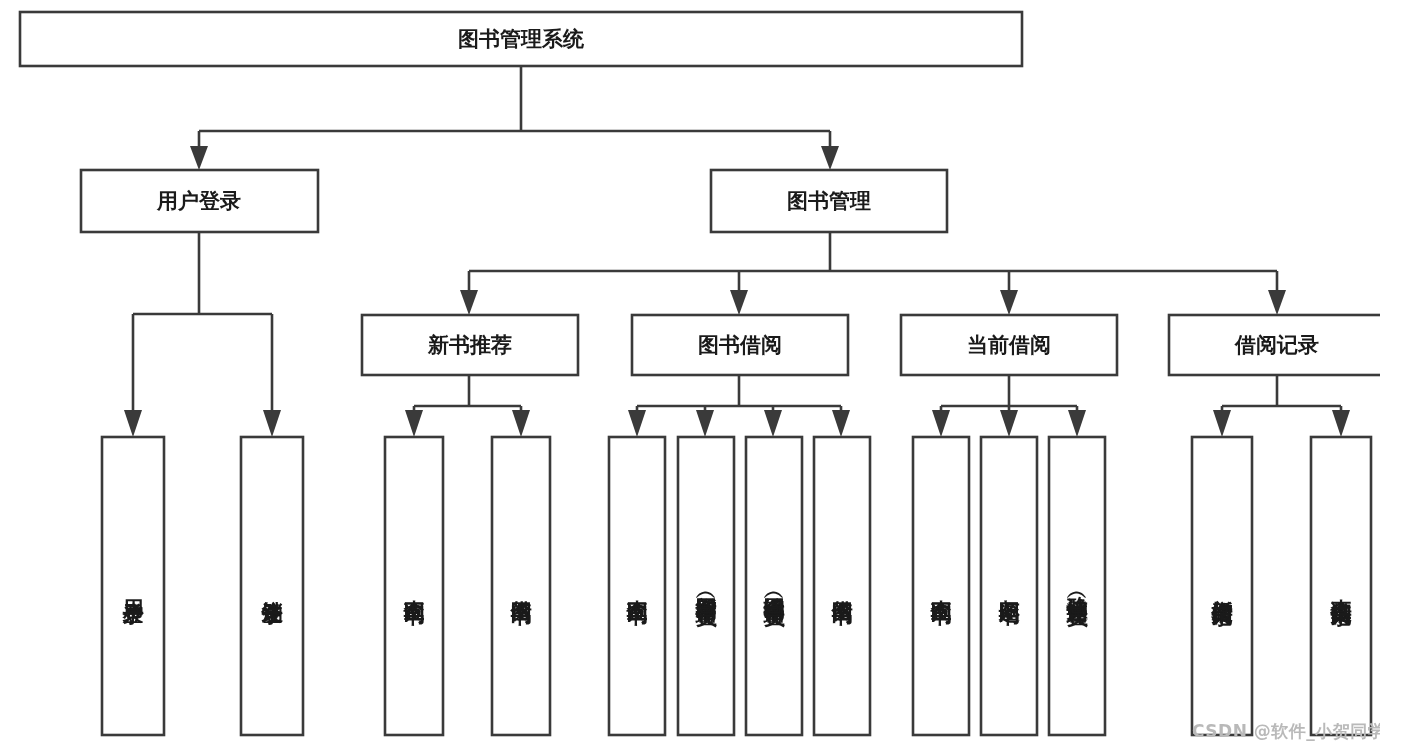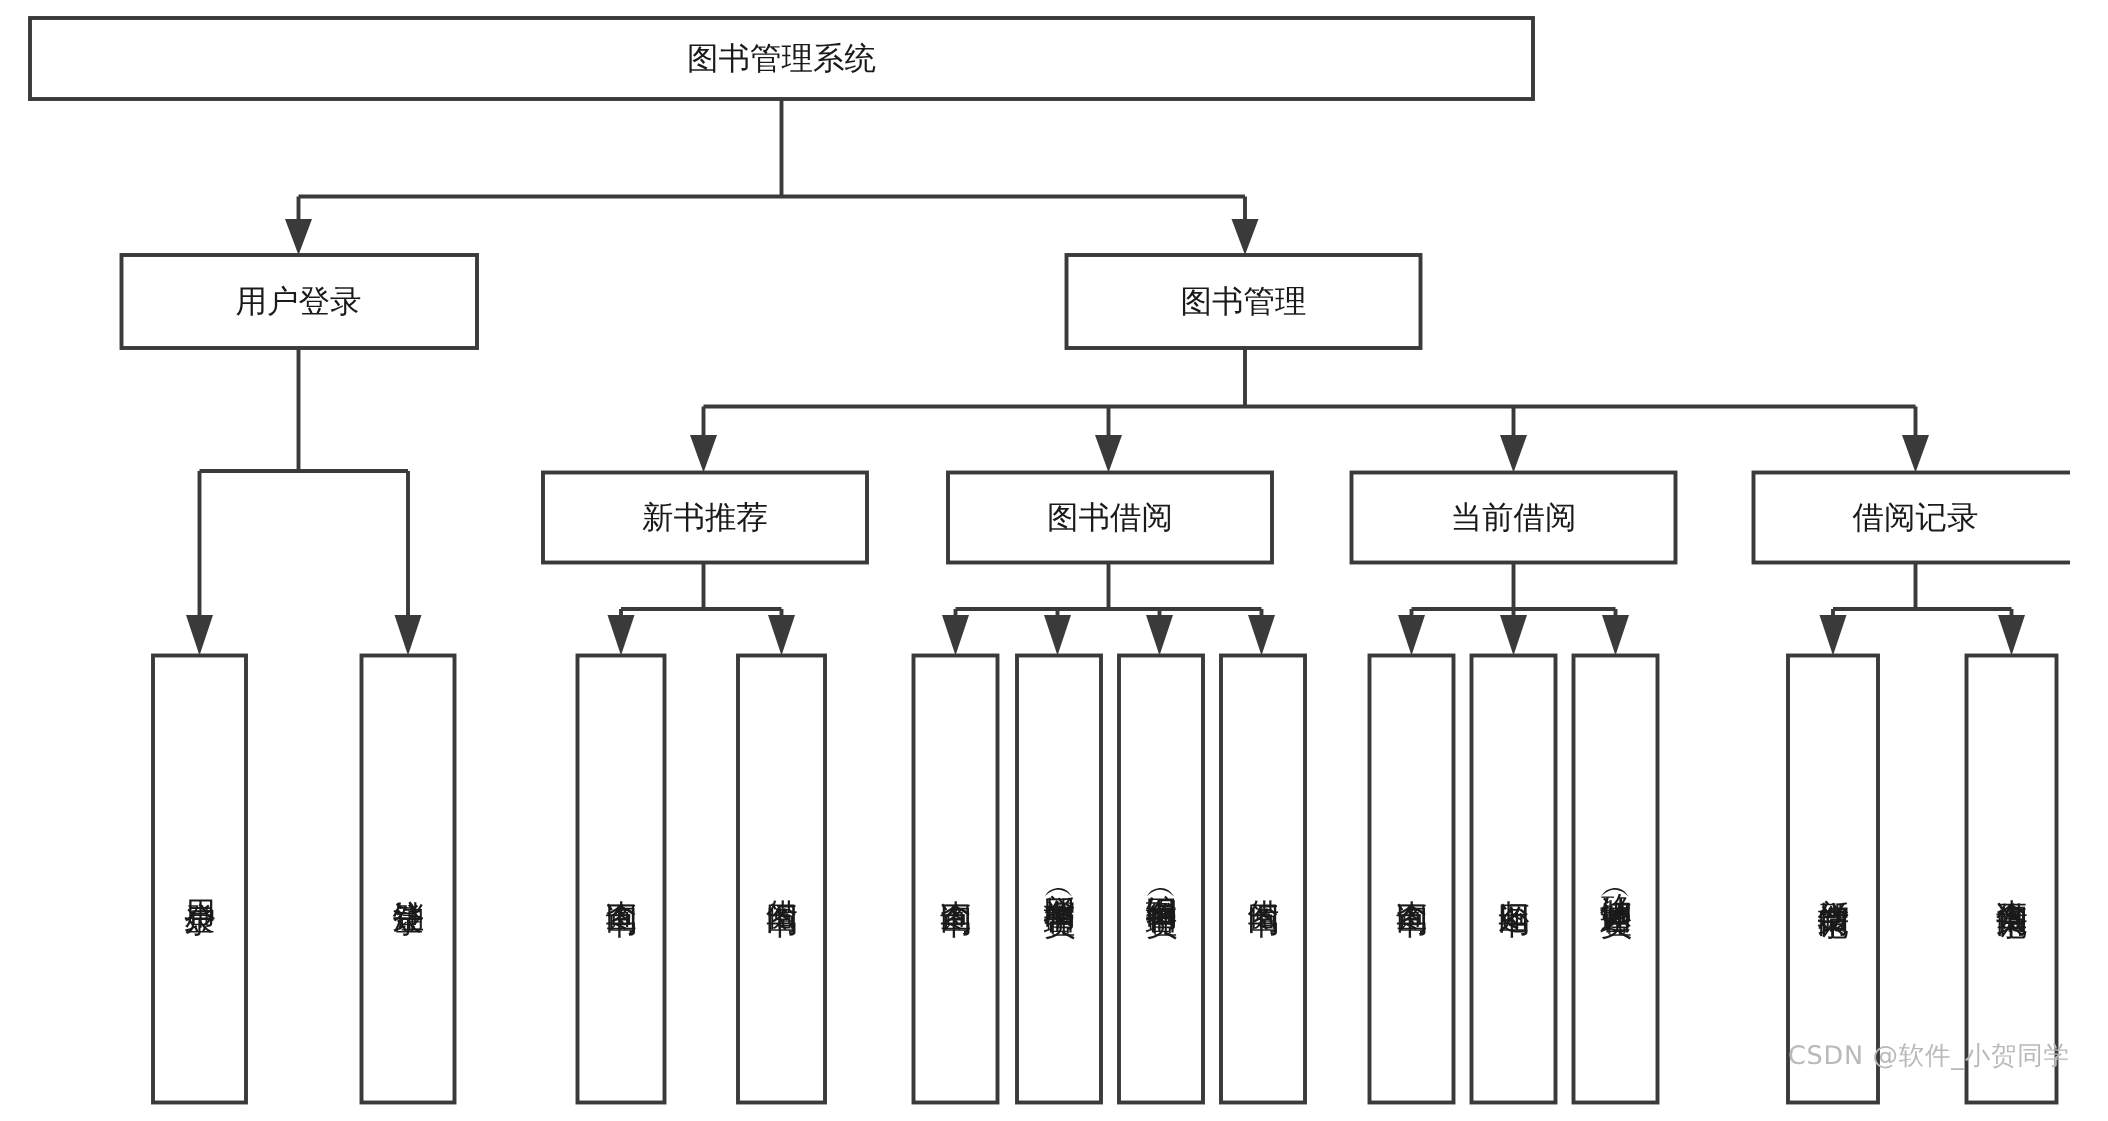--- a/index.html
+++ b/index.html
@@ -10,20 +10,21 @@
   }
   body {
     font-family: "DejaVu Sans", "Liberation Sans", sans-serif;
   }
   #canvas {
     position: relative;
     width: 1380px;
     height: 747px;
     background: #ffffff;
     overflow: hidden;
+    font-weight: bold;
   }
   svg.layer {
     position: absolute;
     left: 0;
     top: 0;
     width: 1405px;
     height: 747px;
   }
   .node-box {
     fill: #ffffff;
@@ -185,14 +186,14 @@
   <div class="vert-label" style="left:609px;  top:437px; width:56px; height:298px;">查询图书</div>
   <div class="vert-label" style="left:678px;  top:437px; width:56px; height:298px;">新增图书（管理员）</div>
   <div class="vert-label" style="left:746px;  top:437px; width:56px; height:298px;">编辑图书（管理员）</div>
   <div class="vert-label" style="left:814px;  top:437px; width:56px; height:298px;">借阅图书</div>
   <div class="vert-label" style="left:913px;  top:437px; width:56px; height:298px;">查询图书</div>
   <div class="vert-label" style="left:981px;  top:437px; width:56px; height:298px;">归还图书</div>
   <div class="vert-label" style="left:1049px; top:437px; width:56px; height:298px;">确认归还（管理员）</div>
   <div class="vert-label" style="left:1192px; top:437px; width:60px; height:298px;">新增借阅记录</div>
   <div class="vert-label" style="left:1311px; top:437px; width:60px; height:298px;">查询借阅记录</div>
 
-  <div class="watermark" style="left:1192px; top:692px;">CSDN @软件_小贺同学</div>
+  <div class="watermark" style="left:1192px; top:720px;">CSDN @软件_小贺同学</div>
 </div>
 
 </body></html>

